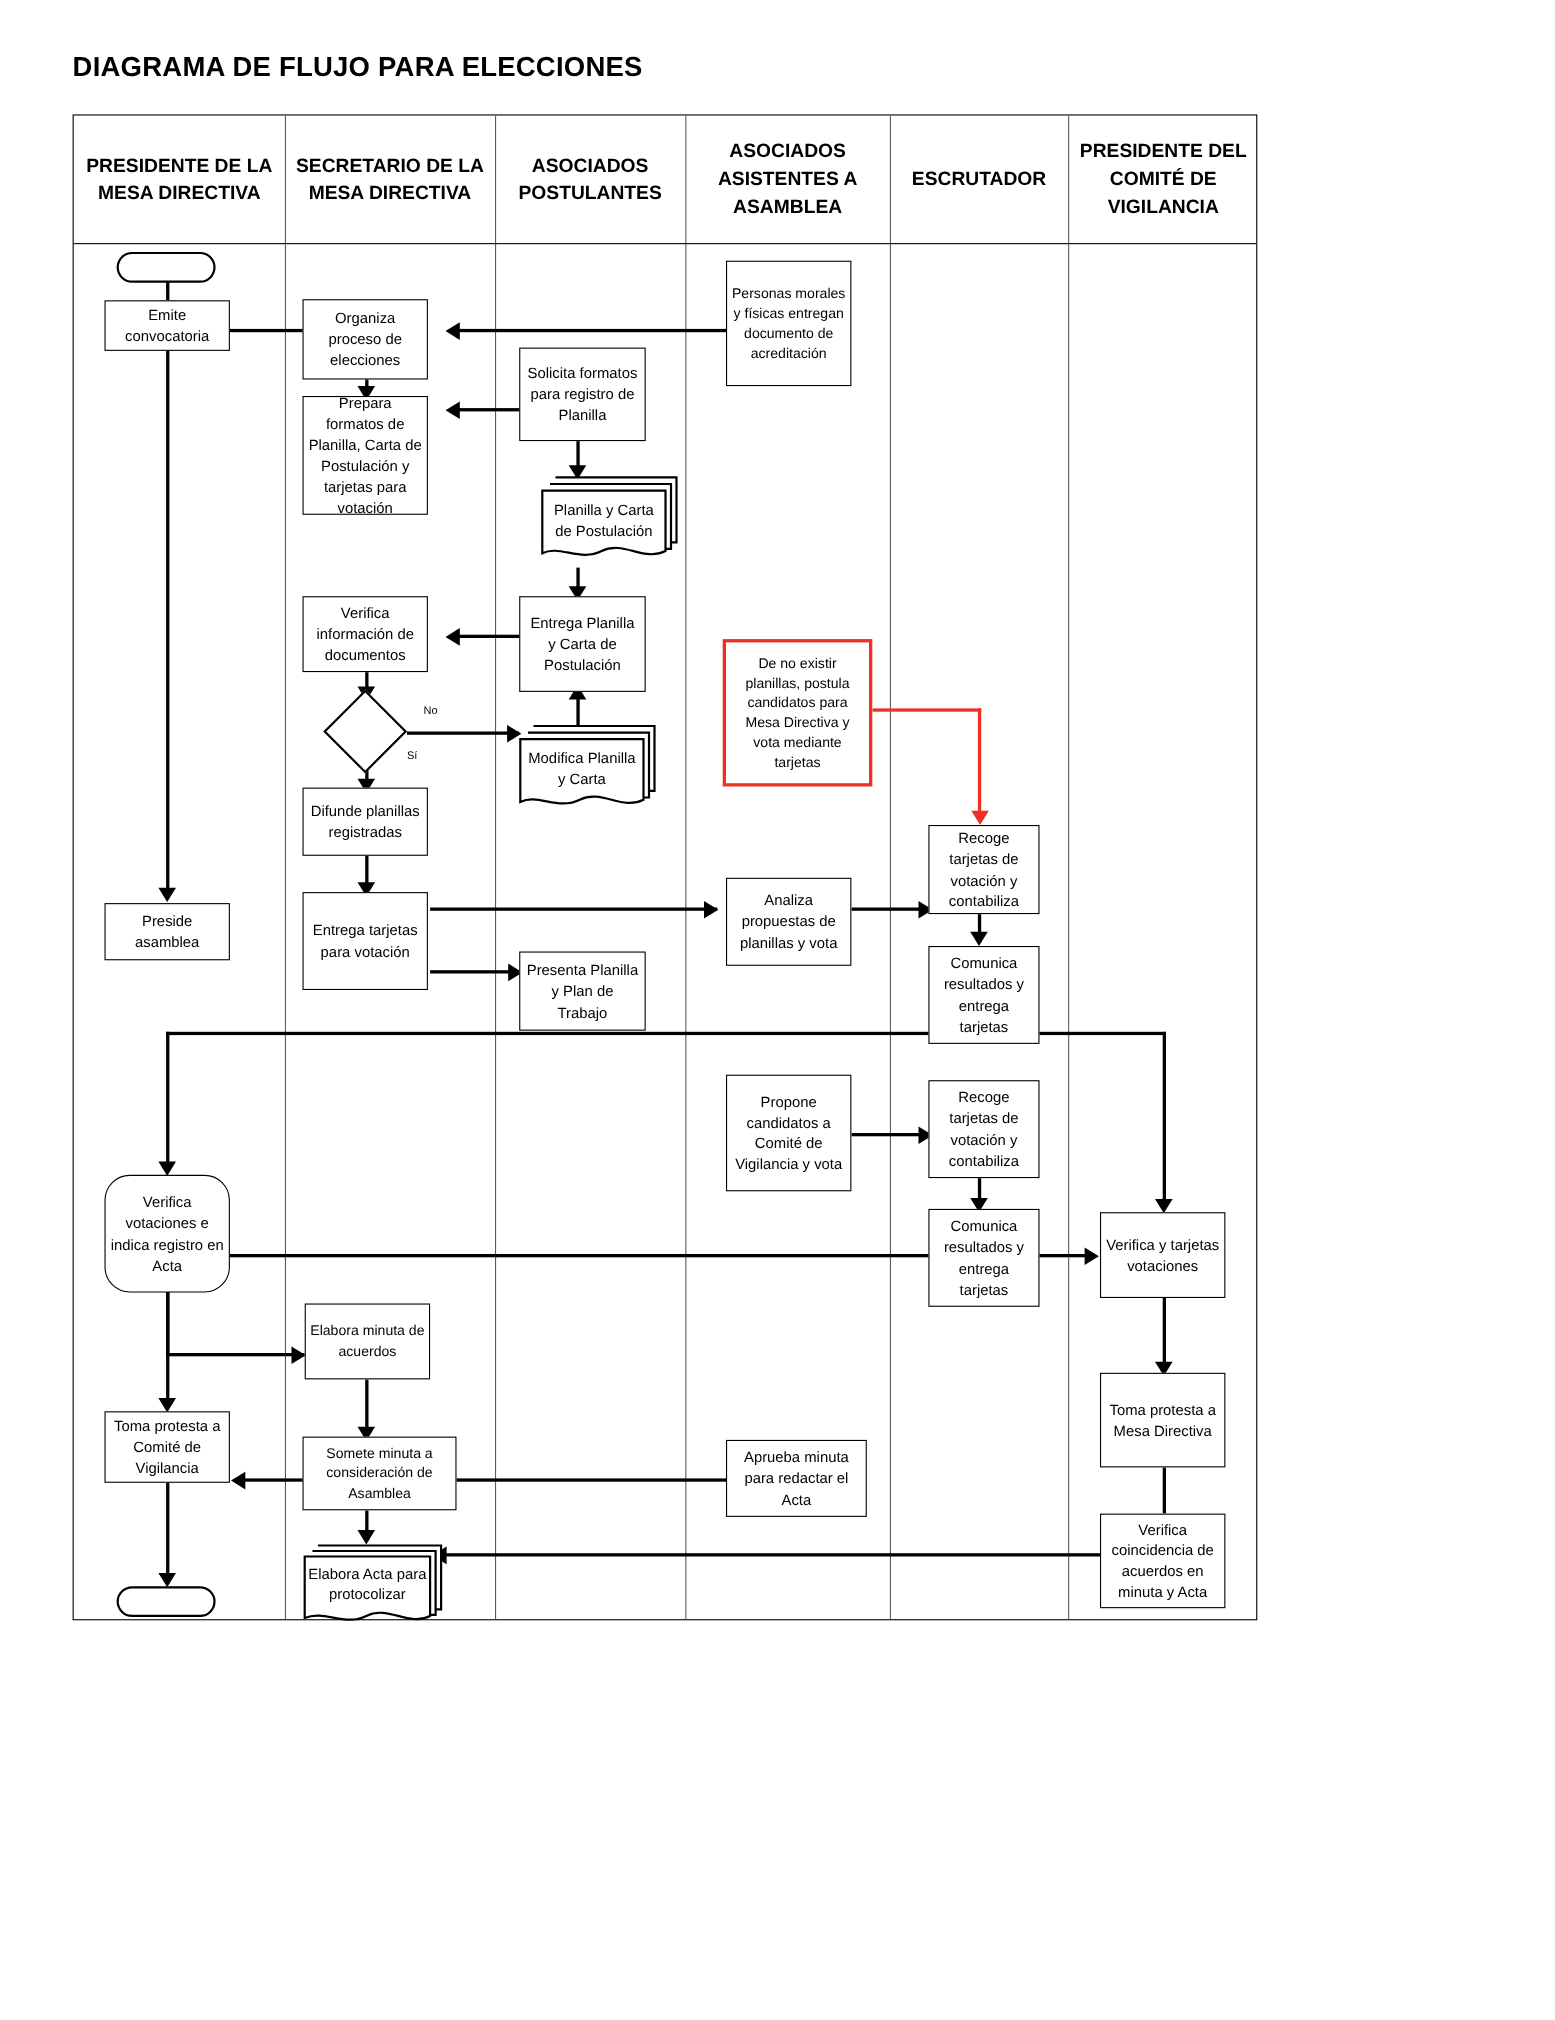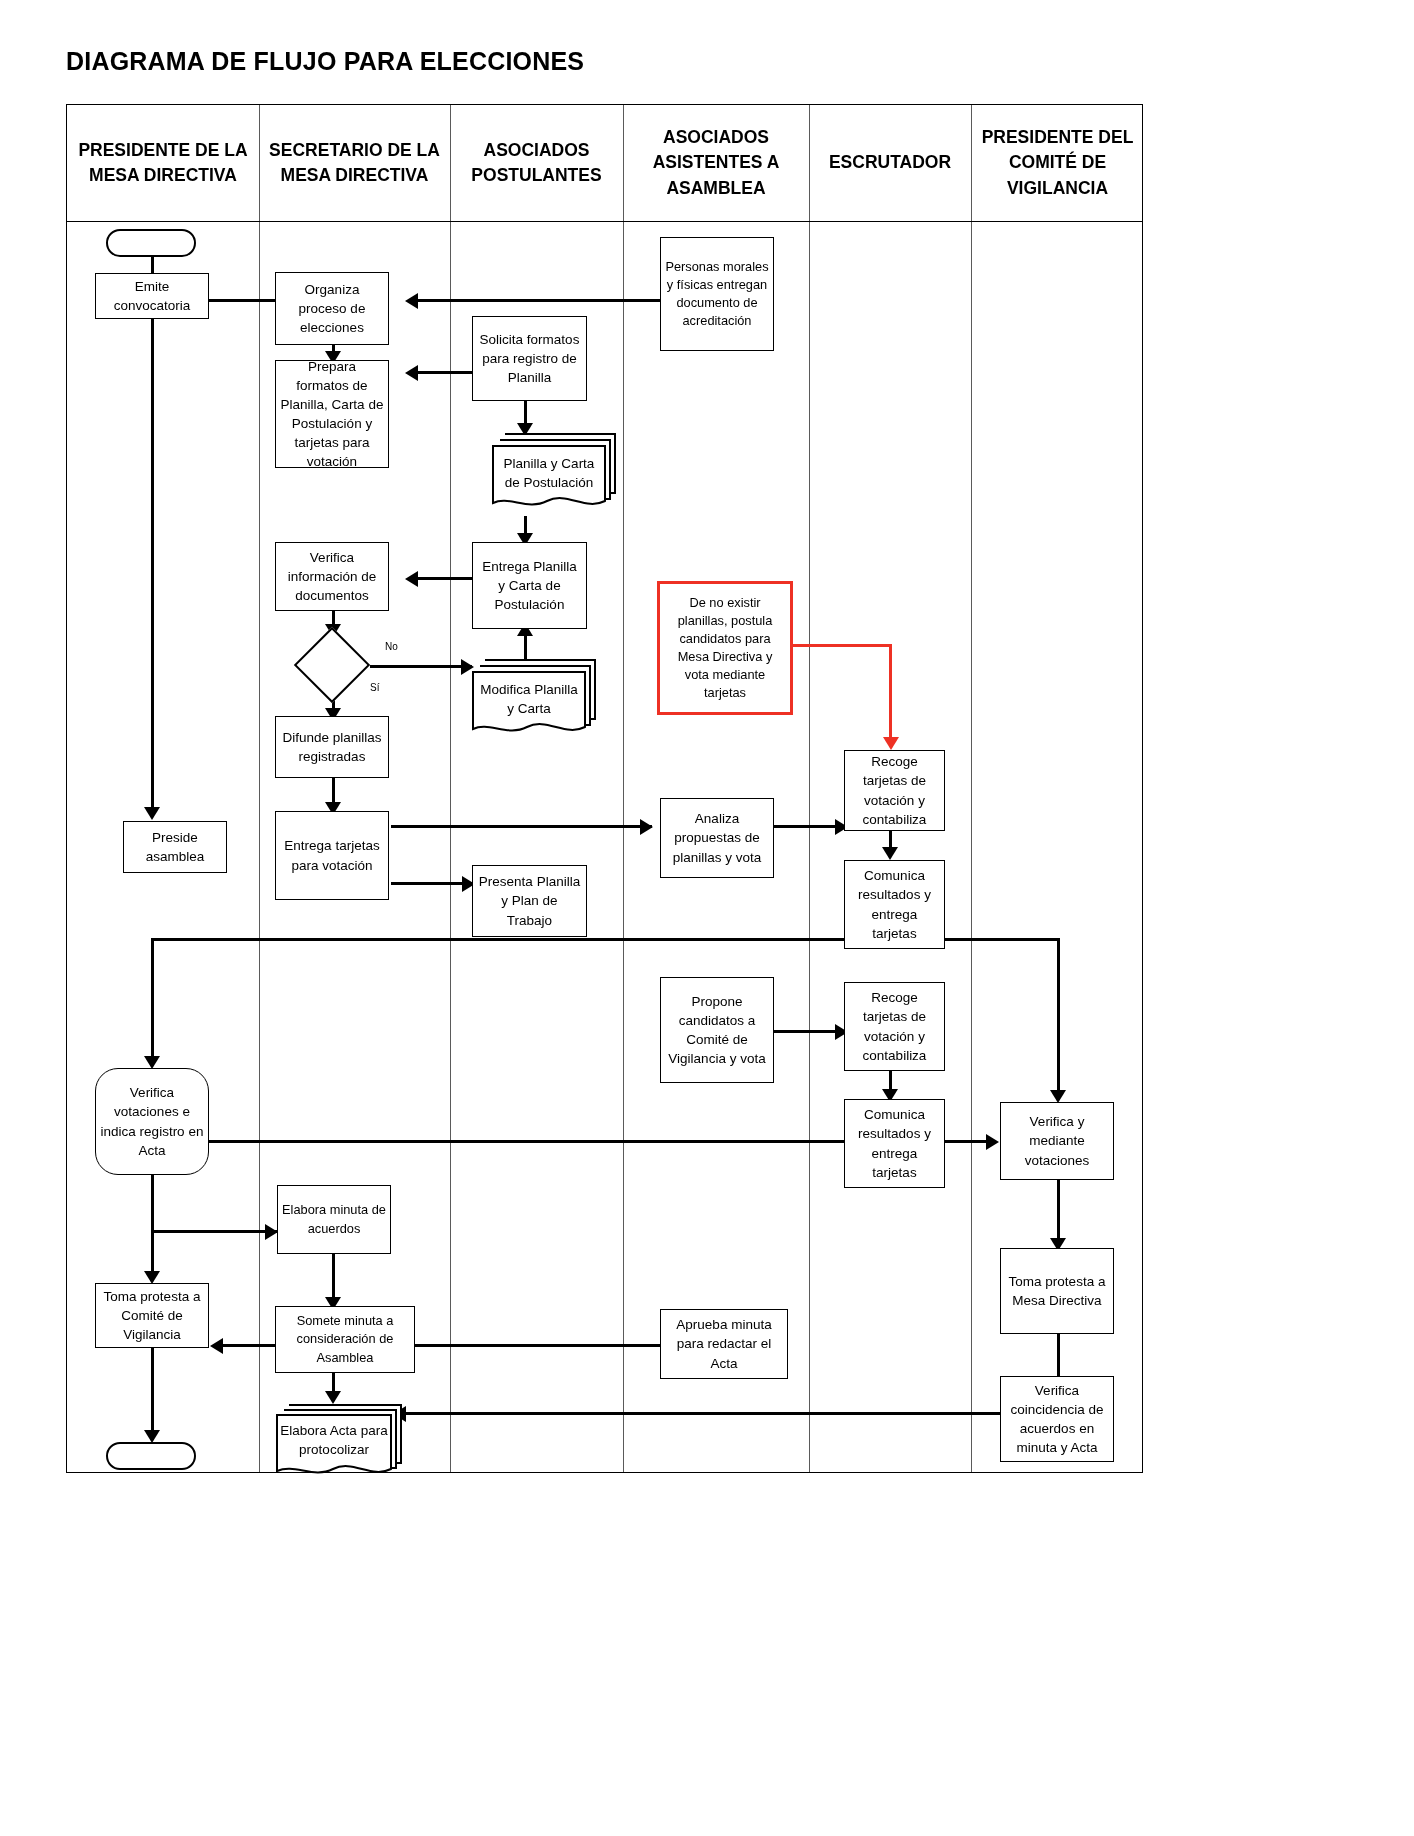--- a/index.html
+++ b/index.html
@@ -260,21 +260,21 @@
     <div class="ln h" style="left:338px;top:1307px;width:595px;"></div>
     <div class="arrow l" style="left:326px;top:1301px;"></div>
 
     <div class="ln v" style="left:84px;top:1243px;height:92px;"></div>
     <div class="arrow d" style="left:77px;top:1325px;"></div>
 
     <div class="terminator" style="left:39px;top:124px;width:90px;height:28px;"></div>
 
     <div class="node" style="left:28px;top:168px;width:114px;height:46px;">Emite convocatoria</div>
 
-    <div class="node" style="left:28px;top:716px;width:104px;height:52px;margin-left:28px;">Preside asamblea</div>
+    <div class="node" style="left:28px;top:716px;width:114px;height:52px;">Preside asamblea</div>
 
     <div class="node" style="left:28px;top:963px;width:114px;height:107px;border-radius:23px;">Verifica votaciones e indica registro en Acta</div>
 
     <div class="node" style="left:28px;top:1178px;width:114px;height:65px;">Toma protesta a Comité de Vigilancia</div>
 
     <div class="terminator" style="left:39px;top:1337px;width:90px;height:28px;"></div>
 
     <div class="node" style="left:208px;top:167px;width:114px;height:73px;">Organiza proceso de elecciones</div>
 
     <div class="node" style="left:208px;top:255px;width:114px;height:108px;">Prepara formatos de Planilla, Carta de Postulación y tarjetas para votación</div>
@@ -339,20 +339,20 @@
     <div class="node" style="left:593px;top:1204px;width:128px;height:70px;">Aprueba minuta para redactar el Acta</div>
 
     <div class="node" style="left:777px;top:645px;width:101px;height:81px;">Recoge tarjetas de votación y contabiliza</div>
 
     <div class="node" style="left:777px;top:755px;width:101px;height:89px;">Comunica resultados y entrega tarjetas</div>
 
     <div class="node" style="left:777px;top:877px;width:101px;height:89px;">Recoge tarjetas de votación y contabiliza</div>
 
     <div class="node" style="left:777px;top:994px;width:101px;height:89px;">Comunica resultados y entrega tarjetas</div>
 
-    <div class="node" style="left:933px;top:997px;width:114px;height:78px;">Verifica y mediante votaciones</div>
+    <div class="node" style="left:933px;top:997px;width:114px;height:78px;">Verifica y tarjetas votaciones</div>
 
     <div class="node" style="left:933px;top:1143px;width:114px;height:86px;">Toma protesta a Mesa Directiva</div>
 
     <div class="node" style="left:933px;top:1271px;width:114px;height:86px;">Verifica coincidencia de acuerdos en minuta y Acta</div>
 
   </div>
 </div>
 
 </body></html>

